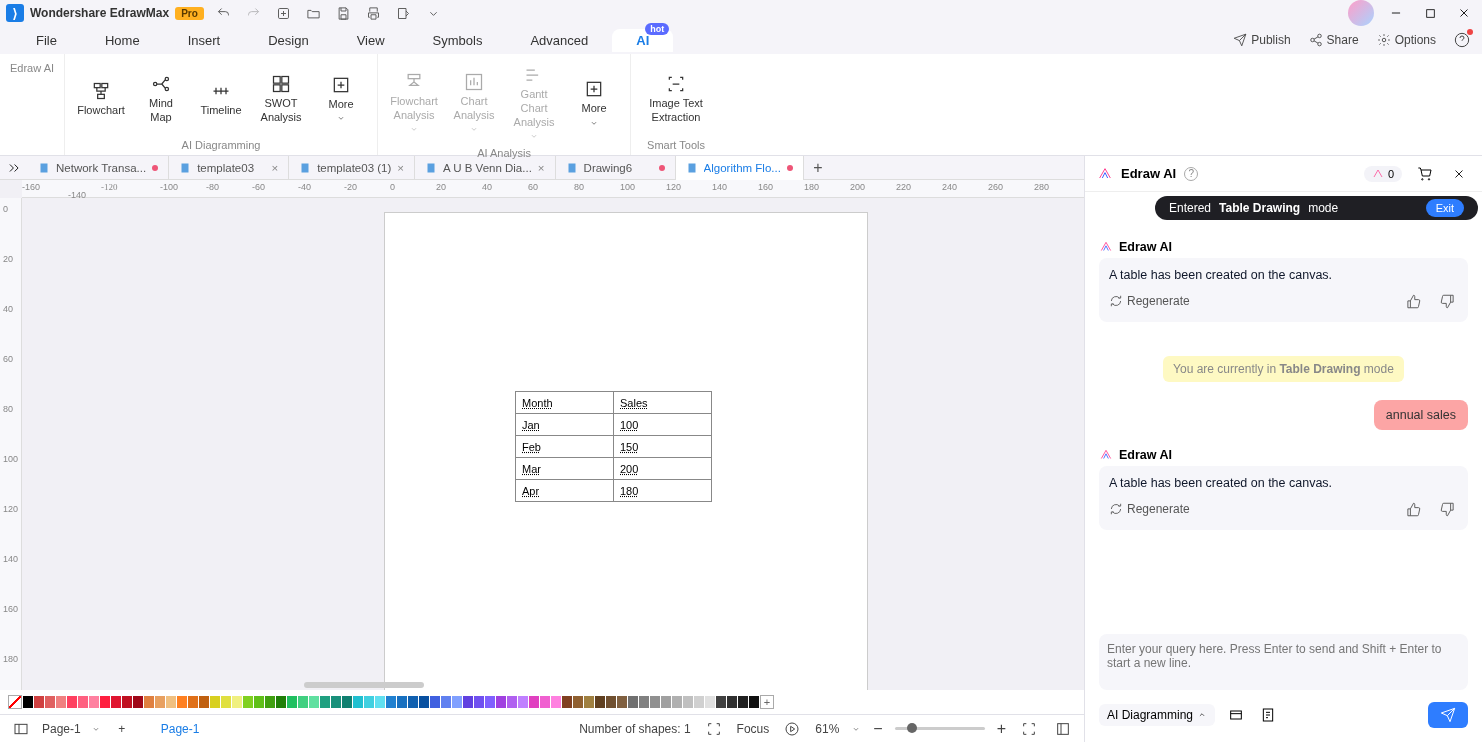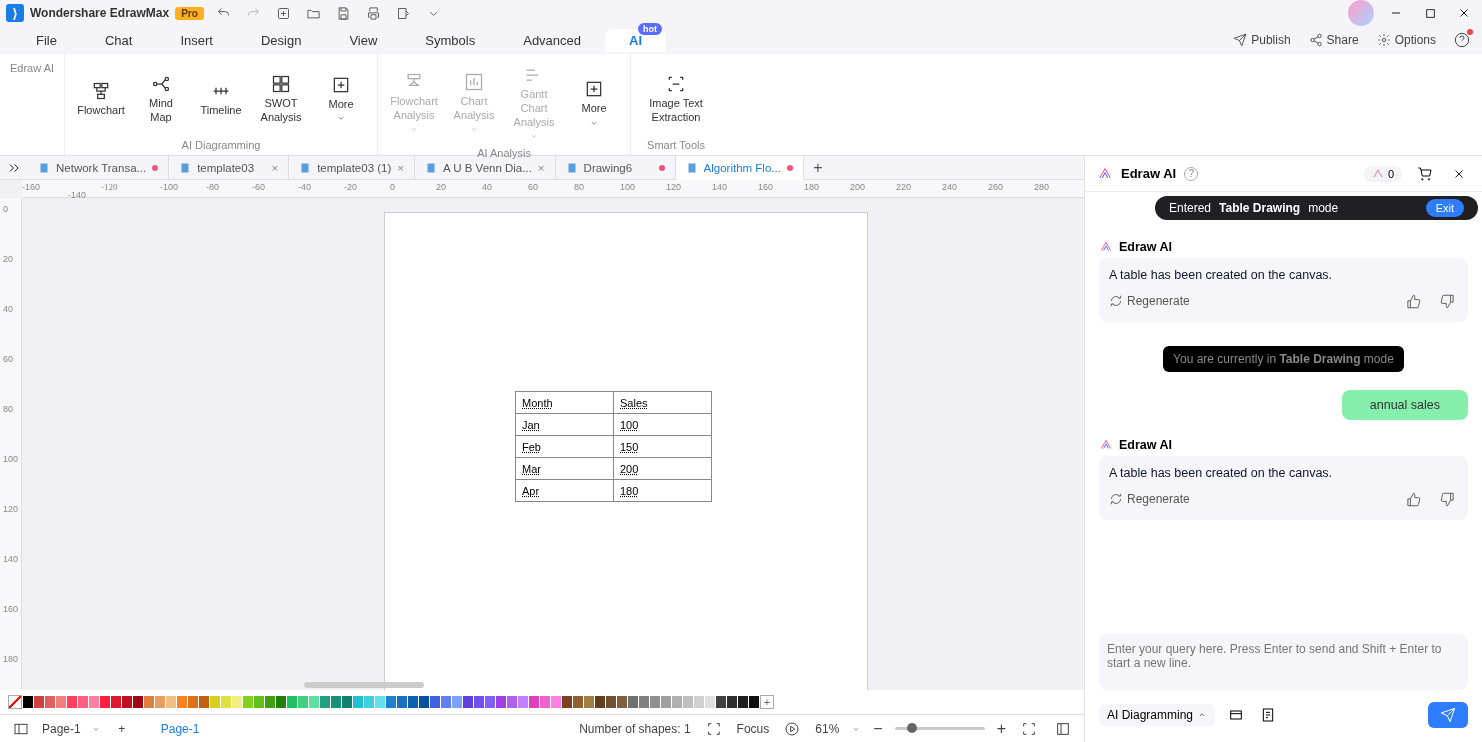--- a/index.html
+++ b/index.html
@@ -83,22 +83,22 @@
 .ai-body{flex:1;padding:12px 14px;overflow:auto;position:relative;}
 .toast{position:absolute;top:4px;left:70px;right:4px;background:#1f1f24;color:#fff;border-radius:20px;padding:3px 14px;display:flex;align-items:center;font-size:12px;gap:8px;z-index:5;}
 .toast strong{font-weight:700;}
 .exit-btn{background:#2e7dff;color:#fff;border:none;border-radius:12px;padding:3px 10px;font-size:11px;margin-left:auto;cursor:pointer;}
 .ai-sender{display:flex;align-items:center;gap:6px;font-size:12.5px;font-weight:600;margin-bottom:4px;}
 .ai-msg-box{background:#f6f6fa;border-radius:8px;padding:10px;margin-bottom:14px;}
 .ai-msg-text{font-size:12.5px;color:#0f172a;margin-bottom:8px;}
 .ai-msg-actions{display:flex;align-items:center;gap:10px;font-size:12px;color:#555;}
 .regen{display:flex;align-items:center;gap:4px;cursor:pointer;}
 .thumbs{margin-left:auto;display:flex;gap:12px;}
-.mode-note{text-align:center;font-size:12px;color:#888;background:#000000;padding:6px 10px;border-radius:6px;margin:10px auto 18px;display:inline-block;}
-.user-bubble{background:#86efac;padding:8px 28px;border-radius:8px;font-size:12.5px;color:#333;margin-left:auto;margin-bottom:18px;display:inline-block;float:right;}
+.mode-note{text-align:center;font-size:12px;color:#888;background:#fef9c3;padding:6px 10px;border-radius:6px;margin:20px auto 18px;display:inline-block;}
+.user-bubble{background:#fca5a5;padding:8px 12px;border-radius:8px;font-size:12.5px;color:#333;margin-left:auto;margin-bottom:18px;display:inline-block;float:right;}
 .clearb{clear:both;}
 .ai-input-area{padding:10px 14px 14px;}
 .ai-textarea{width:100%;height:56px;background:#f6f6fa;border:none;border-radius:8px;padding:8px;font-size:12px;color:#888;resize:none;}
 .ai-bottom{display:flex;align-items:center;margin-top:8px;gap:10px;}
 .mode-select{background:#f6f6fa;padding:4px 8px;border-radius:6px;font-size:12px;display:flex;align-items:center;gap:4px;cursor:pointer;}
 .send-btn{margin-left:auto;width:40px;height:26px;background:#2e7dff;border-radius:6px;display:flex;align-items:center;justify-content:center;cursor:pointer;}
 .send-btn svg{color:#fff;}
 .ib{display:flex;align-items:center;justify-content:center;width:22px;height:22px;cursor:pointer;}
 
 svg{stroke:currentColor;fill:none;stroke-width:1.5;}
@@ -168,21 +168,21 @@
     <div class="win-btn">
         <svg viewBox="0 0 24 24" width="14">
           <path d="M6 6l12 12M18 6L6 18"></path>
         </svg>
       </div>
   </div>
 </div>
 
 <div class="menubar">
   <div class="menu-item">File</div>
-  <div class="menu-item">Chat</div>
+  <div class="menu-item">Home</div>
   <div class="menu-item">Insert</div>
   <div class="menu-item">Design</div>
   <div class="menu-item">View</div>
   <div class="menu-item">Symbols</div>
   <div class="menu-item">Advanced</div>
   <div class="menu-item active" style="position:relative;">
     <span>AI</span>
     <span class="hot-badge">hot</span>
   </div>
   <div class="menu-right">

